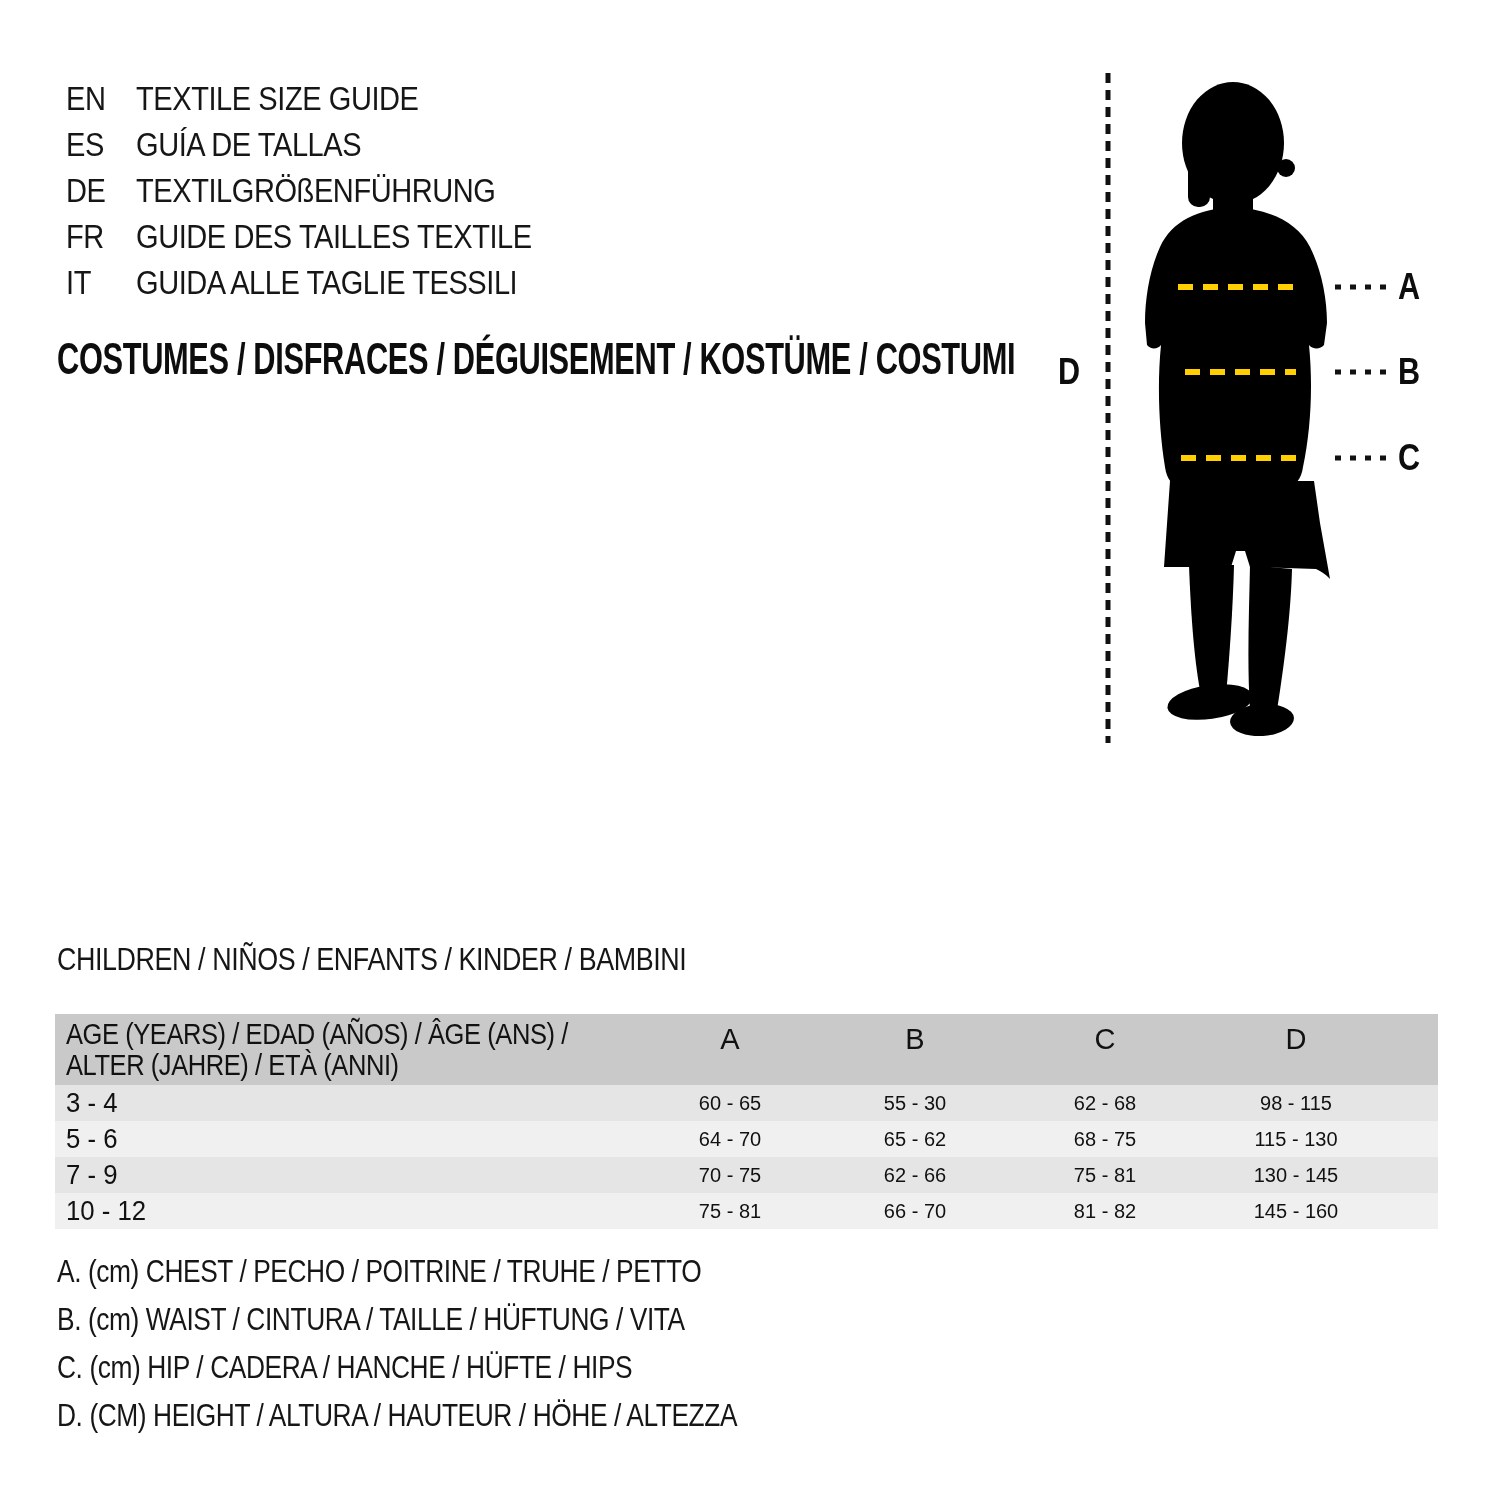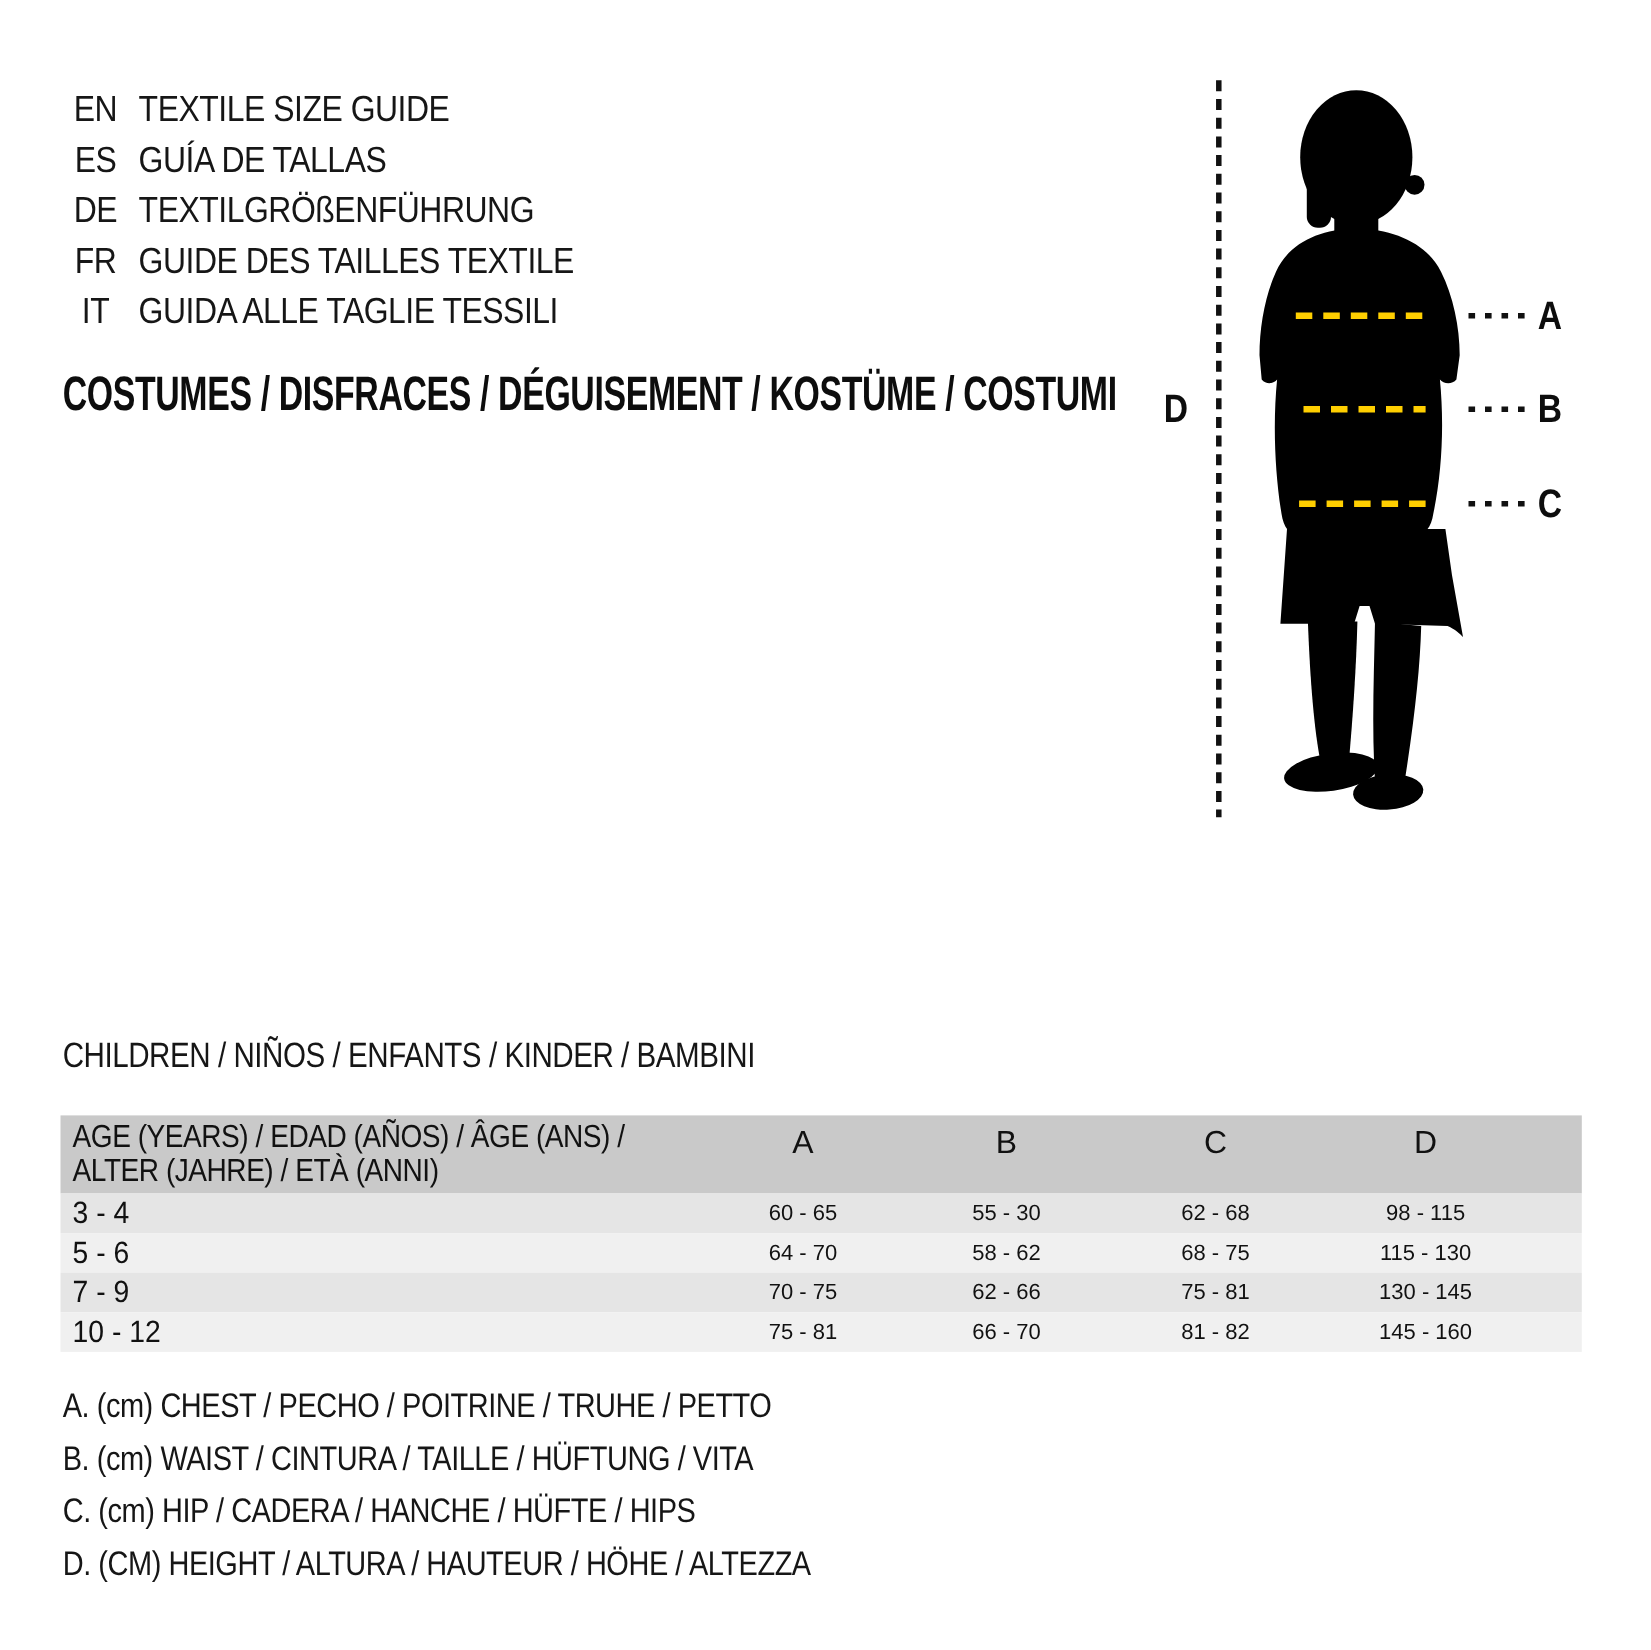--- a/index.html
+++ b/index.html
@@ -8,21 +8,21 @@
   .canvas {
     position: relative;
     width: 1501px;
     height: 1500px;
     background: #ffffff;
     overflow: hidden;
   }
   .abs { position: absolute; white-space: nowrap; }
 
   
-  .lang-list { position: absolute; left: 56px; top: 76px; text-align: center; }
+  .lang-list { position: absolute; left: 66px; top: 76px; }
   .lang-row { height: 46px; display: flex; align-items: center; }
   .lang-code, .lang-label {
     font-size: 33px; font-weight: 500; color: #161616;
     transform: scaleX(0.88); transform-origin: left center;
     display: inline-block; white-space: nowrap; letter-spacing: -0.5px;
   }
   .lang-code { width: 70px; flex: 0 0 70px; }
 
   
   .heading {
@@ -69,21 +69,21 @@
     line-height: 36px; font-size: 20px; white-space: nowrap;
   }
   .col-a { left: 595px; }
   .col-b { left: 780px; }
   .col-c { left: 970px; }
   .col-d { left: 1161px; }
 
   
   .legend { position: absolute; left: 57px; top: 1254px; }
   .legend-line {
-    height: 48px; display: flex; align-items: center;
+    height: 48px; display: flex; 
   }
   .legend-line span {
     font-size: 31px; font-weight: 400; color: #161616;
     transform: scaleX(0.85); transform-origin: left center;
     display: inline-block; white-space: nowrap; letter-spacing: -0.5px;
   }
 
   .figure-svg { position: absolute; left: 1100px; top: 55px; }
 </style>
 </head>
@@ -192,21 +192,21 @@
     <div class="trow">
       <span class="age-cell">3 - 4</span>
       <span class="val-cell col-a">60 - 65</span>
       <span class="val-cell col-b">55 - 30</span>
       <span class="val-cell col-c">62 - 68</span>
       <span class="val-cell col-d">98 - 115</span>
     </div>
     <div class="trow alt">
       <span class="age-cell">5 - 6</span>
       <span class="val-cell col-a">64 - 70</span>
-      <span class="val-cell col-b">58 - 62</span>
+      <span class="val-cell col-b">65 - 62</span>
       <span class="val-cell col-c">68 - 75</span>
       <span class="val-cell col-d">115 - 130</span>
     </div>
     <div class="trow">
       <span class="age-cell">7 - 9</span>
       <span class="val-cell col-a">70 - 75</span>
       <span class="val-cell col-b">62 - 66</span>
       <span class="val-cell col-c">75 - 81</span>
       <span class="val-cell col-d">130 - 145</span>
     </div>

